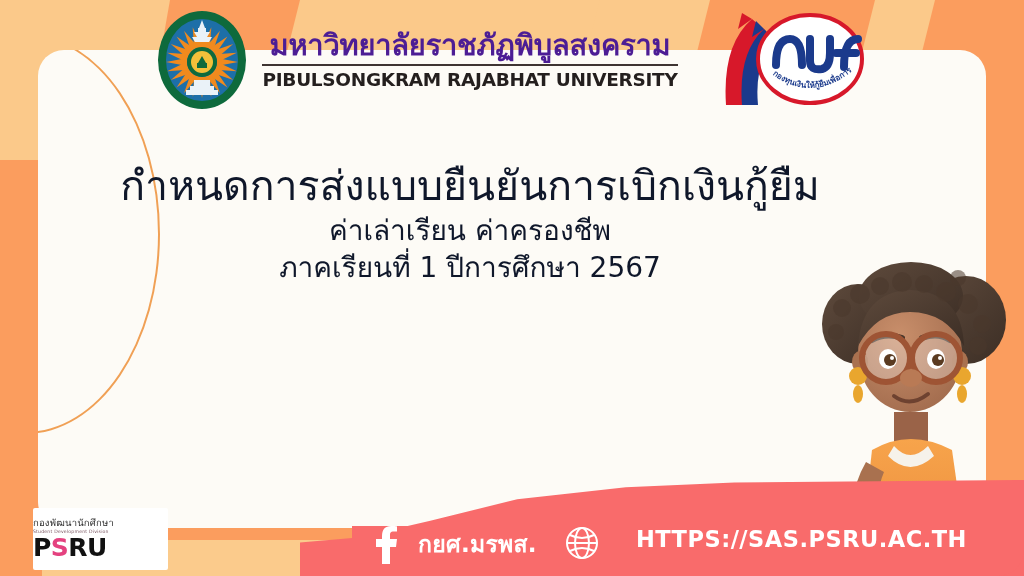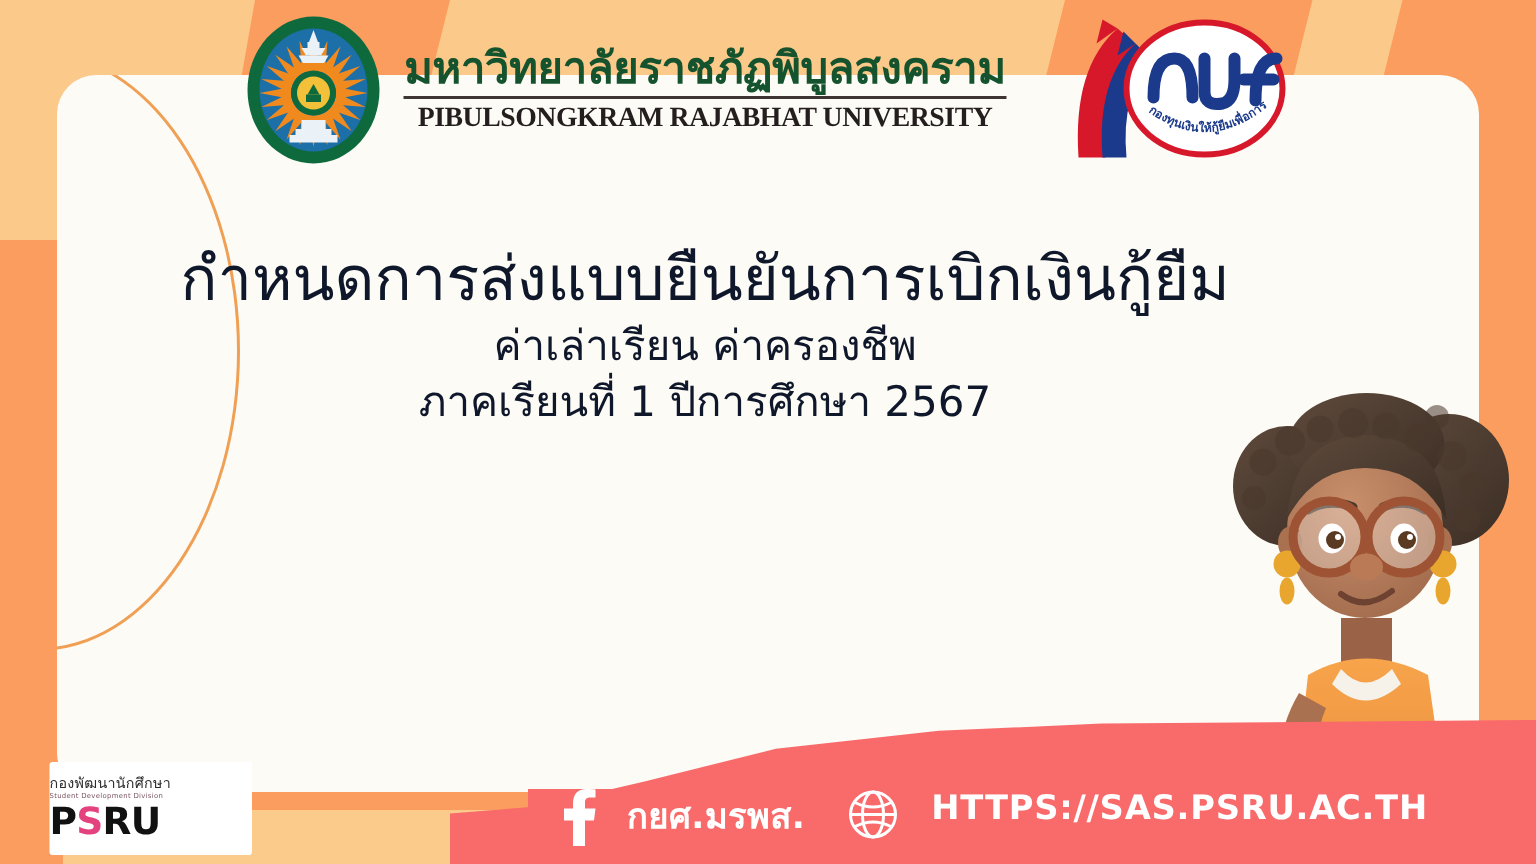--- a/index.html
+++ b/index.html
@@ -62,28 +62,27 @@
     position:absolute; left:352px; bottom:0; width:672px; height:50px; background:#F96B6B;
   }
   .coral-round { position:absolute; right:0; bottom:0; width:60px; height:60px; background:#F96B6B; border-radius:0 0 26px 0;}
 
   
   .header { position:absolute; left:0; top:8px; width:1024px; height:104px; display:flex; align-items:center; justify-content:center; gap:14px; }
 
   .seal { width:92px; height:100px; position:relative; flex:0 0 auto; }
   .uni-text { display:flex; flex-direction:column; align-items:center; }
   .uni-th {
-    font-size:29px; font-weight:bold; color:#14532d; letter-spacing:-0.2px;
+    font-size:29px; font-weight:bold; color:#4c1d95; letter-spacing:-0.2px;
     line-height:1.1; white-space:nowrap;
   }
   .uni-rule { width:100%; height:2px; background:#3E3432; margin:2px 0 3px; }
   .uni-en {
     font-size:18.5px; font-weight:bold; color:#241F1E; letter-spacing:-0.3px;
     white-space:nowrap;
-    font-family:Liberation Serif, serif;
   }
   .kys-logo { width:150px; height:102px; margin-left:26px; flex:0 0 auto; position:relative; }
 
   
   .headline {
     position:absolute; left:60px; top:160px; width:820px;
     text-align:center; color:#0f172a;
     line-height:1.30; font-weight:500;
   }
   .headline .ln { font-size:28px; white-space:nowrap; }
@@ -103,21 +102,21 @@
   .psru-word { font-size:25px; font-weight:bold; letter-spacing:-0.5px; line-height:1; margin-top:1px; }
   .psru-word .k { color:#111; } .psru-word .s { color:#E4417F; }
 
   .footer-items {
     position:absolute; left:352px; bottom:0; width:672px; height:50px;
     display:flex; align-items:flex-start; gap:18px; padding-left:22px;
   }
   .fb-icon { width:26px; height:38px; flex:0 0 auto; }
   .fb-label { font-size:23px; font-weight:bold; color:#fff; letter-spacing:.3px; white-space:nowrap; }
   .globe-icon { width:34px; height:34px; flex:0 0 auto; margin-left:10px; }
-  .url-label { font-size:22.5px; font-weight:bold; color:#fff; letter-spacing:.5px; white-space:nowrap; margin-left:4px; }
+  .url-label { font-size:22.5px; font-weight:bold; color:#fff; letter-spacing:.5px; white-space:nowrap; margin-left:19px; }
 </style>
 </head>
 <body>
 
 <div id="poster">
 
   <div class="bg-base"></div>
   <div class="band band-a"></div>
   <div class="band band-b"></div>
   <div class="band band-c"></div>

